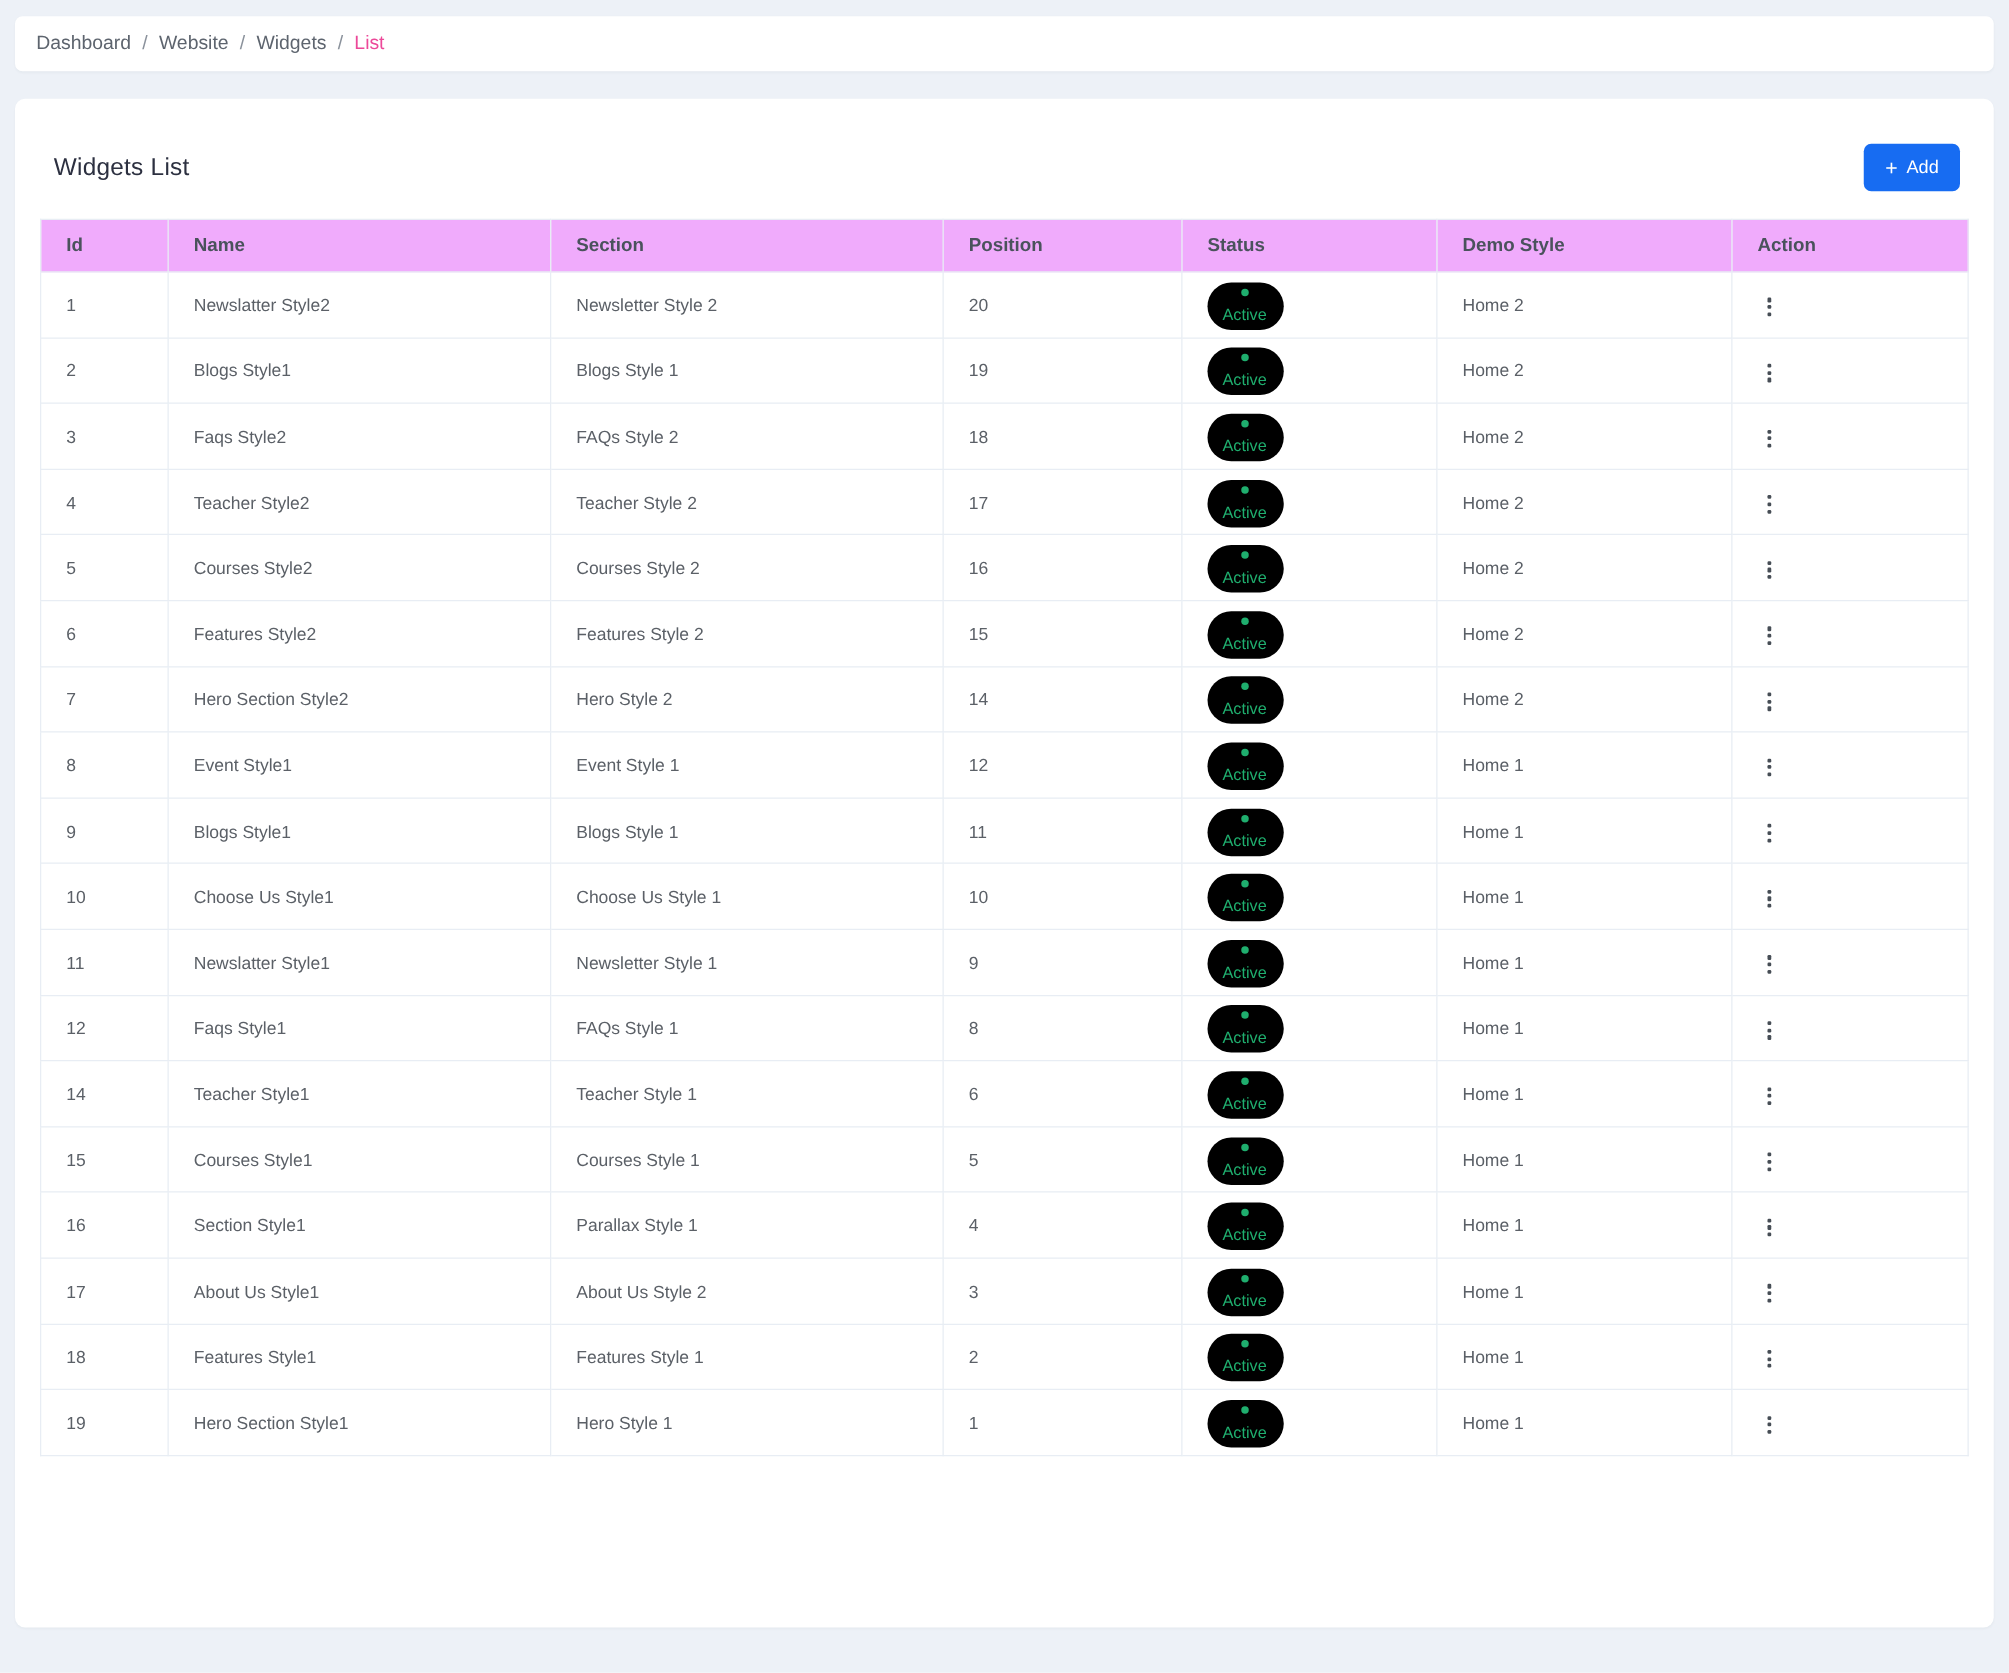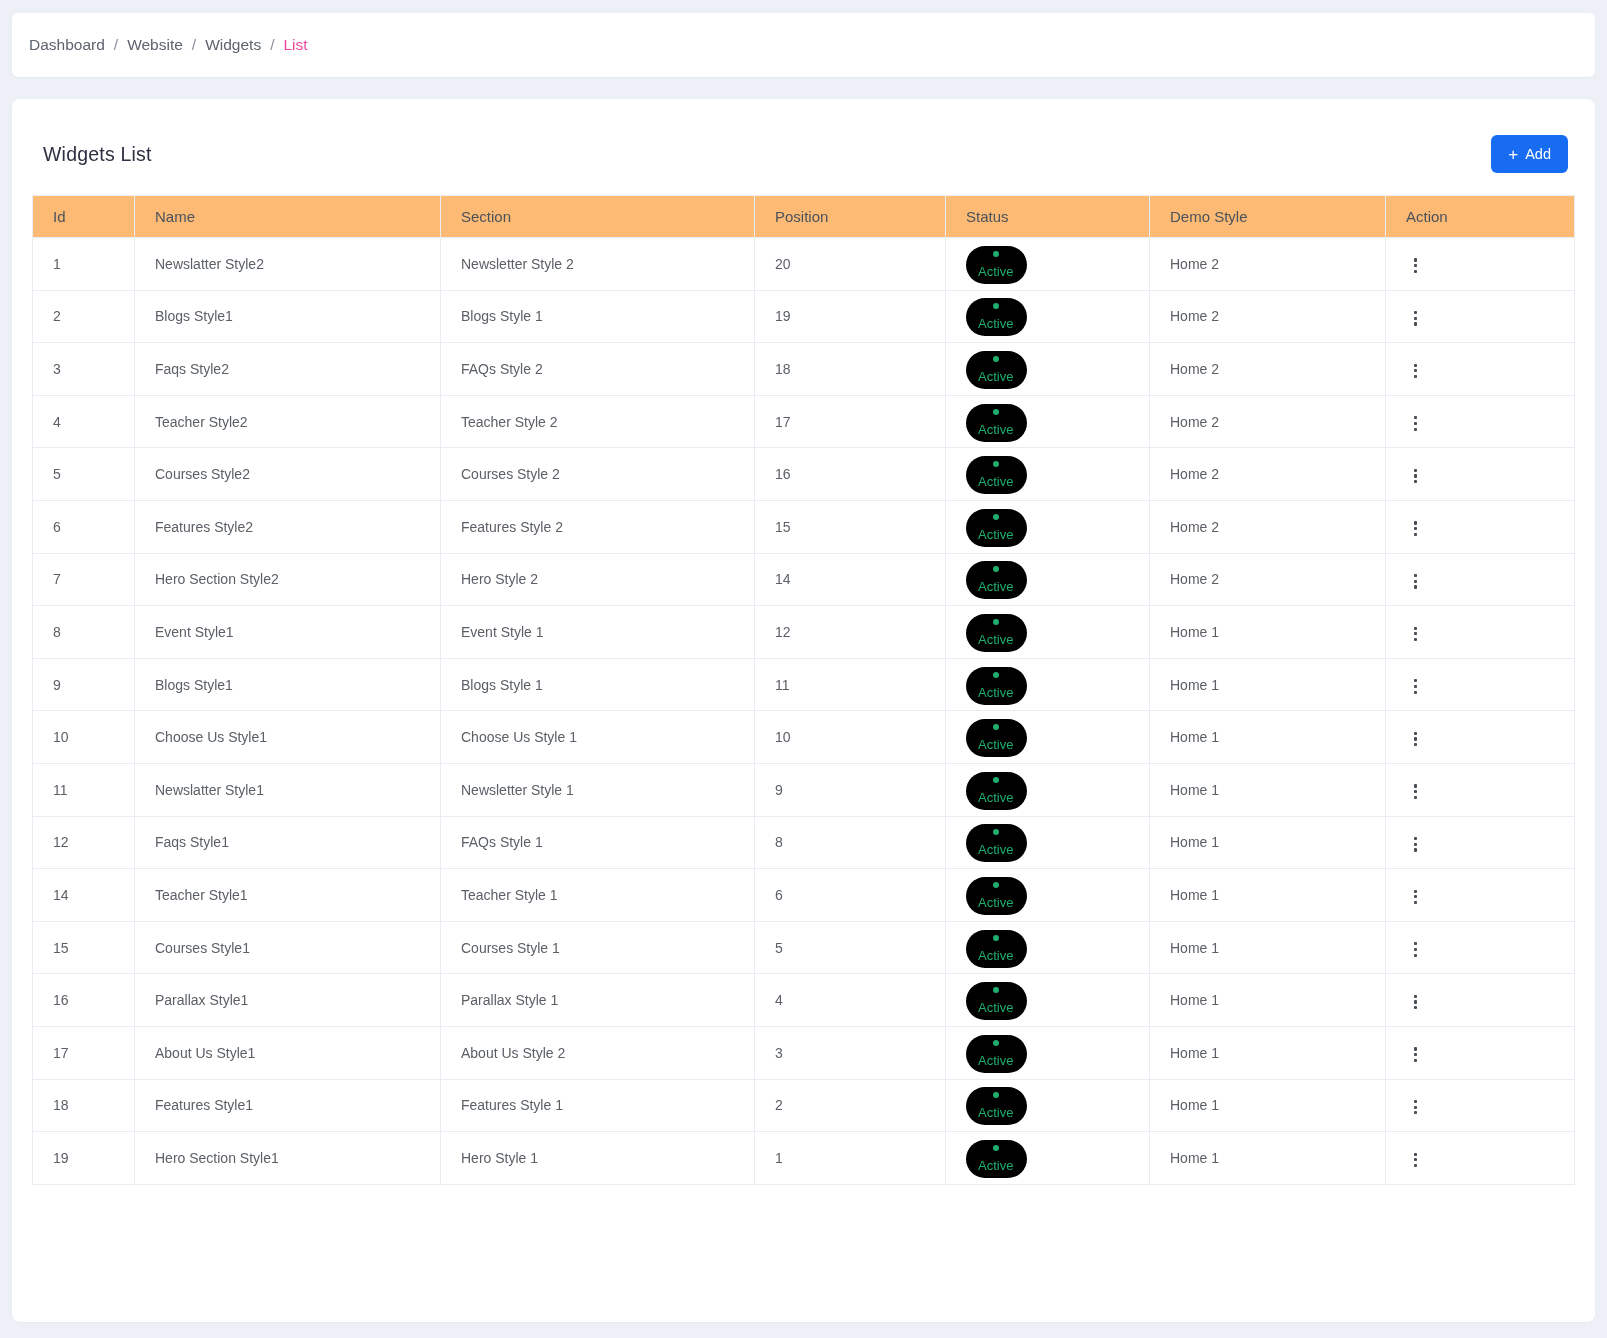--- a/index.html
+++ b/index.html
@@ -6,21 +6,21 @@
   html, body {
     width: 1607px; height: 1338px;
     background: #edf1f7;
     font-family: "Liberation Sans", "DejaVu Sans", sans-serif;
     overflow: hidden;
   }
 
   
   .breadcrumb-bar {
     margin: 13px 12px 0 12px;
-    height: 64px;
+    height: 44px;
     background: #ffffff;
     border-radius: 6px;
     display: flex;
     align-items: center;
     padding: 0 17px;
     box-shadow: 0 1px 2px rgba(30,40,60,0.04);
   }
   .breadcrumb {
     display: flex;
     align-items: center;
@@ -85,24 +85,24 @@
   col.c-demo     { width: 236px; }
   col.c-action   { width: auto;  }
 
   th, td {
     border: 1px solid #e8edf4;
     text-align: left;
     padding: 0 0 0 20px;
     vertical-align: middle;
   }
   thead th {
-    background: #fdba74;
+    background: #f0abfc;
     height: 42px;
     font-size: 15px;
-    font-weight: 400;
+    font-weight: 700;
     color: #4a525c;
   }
   tbody td {
     height: 52.6px;
     font-size: 14px;
     color: #5b6067;
     background: #ffffff;
   }
 
   
@@ -478,21 +478,21 @@
       <button class="kebab" aria-label="row actions">
         <span class="kdot"></span>
                 <span class="kdot"></span>
                 <span class="kdot"></span>
       </button>
     </td>
   </tr>
 
   <tr>
     <td>16</td>
-    <td>Parallax Style1</td>
+    <td>Section Style1</td>
     <td>Parallax Style 1</td>
     <td>4</td>
     <td>
       <span class="badge">
         <span class="dot"></span>
         <span>Active</span>
       </span>
     </td>
     <td>Home 1</td>
     <td>

